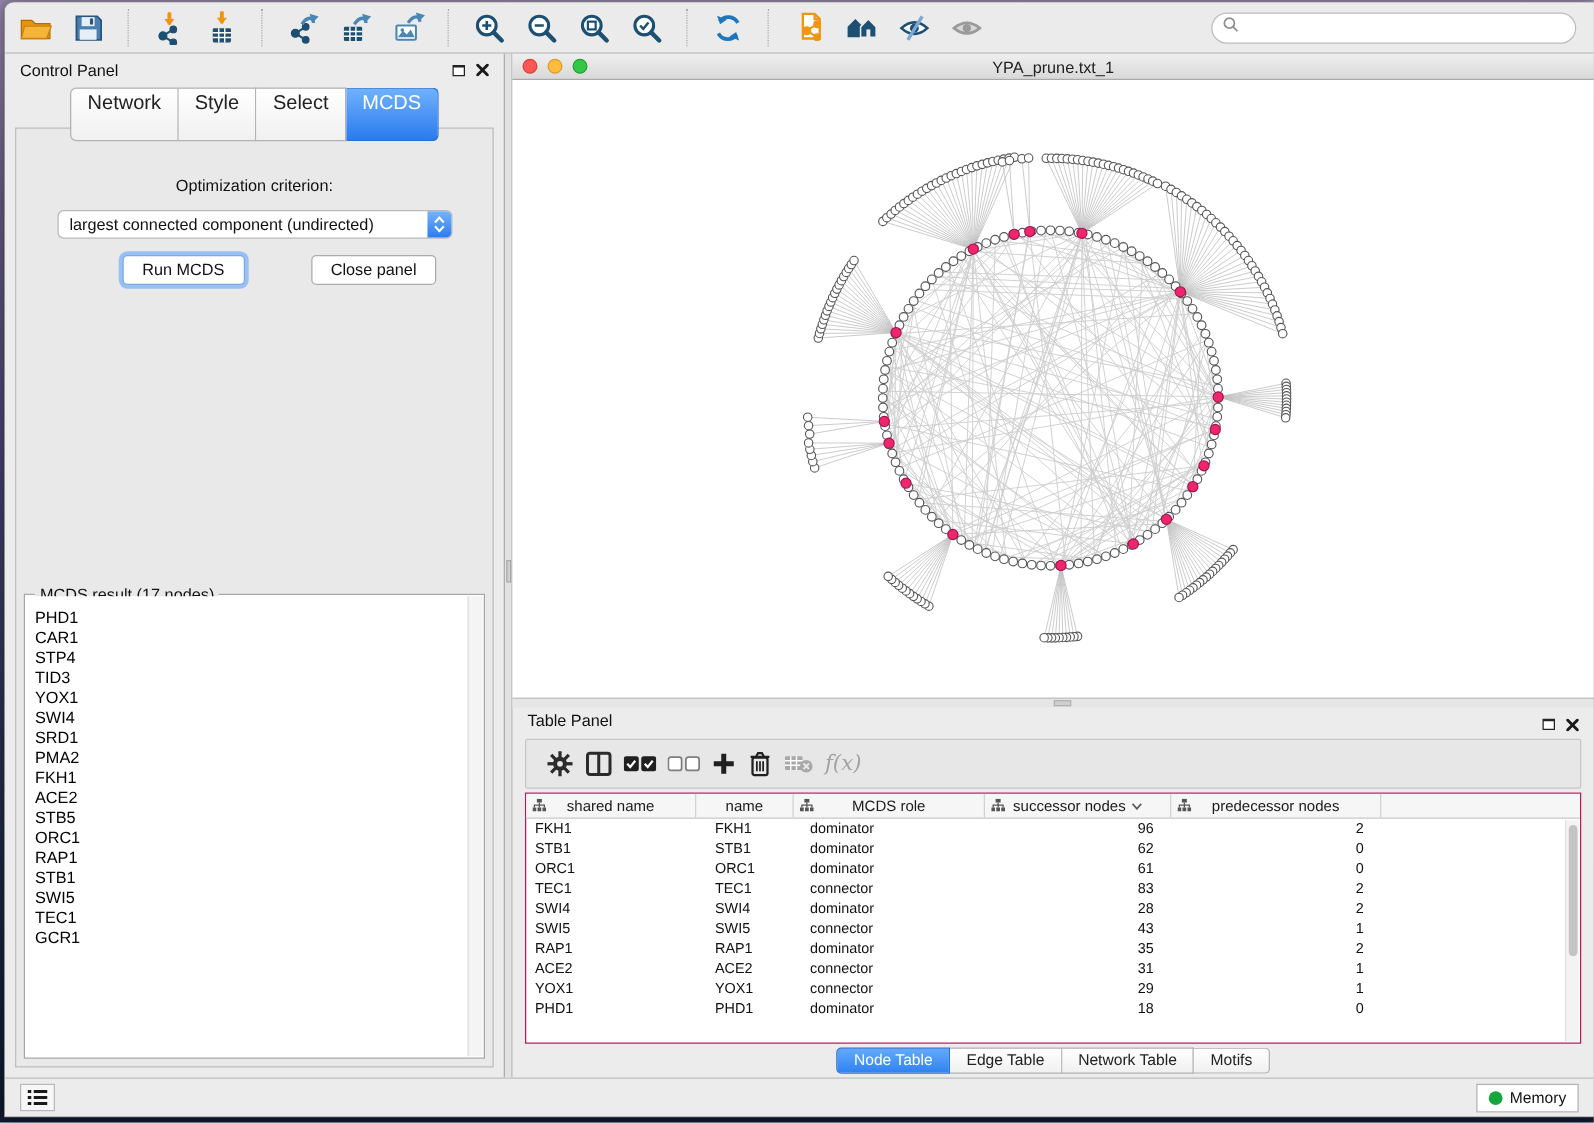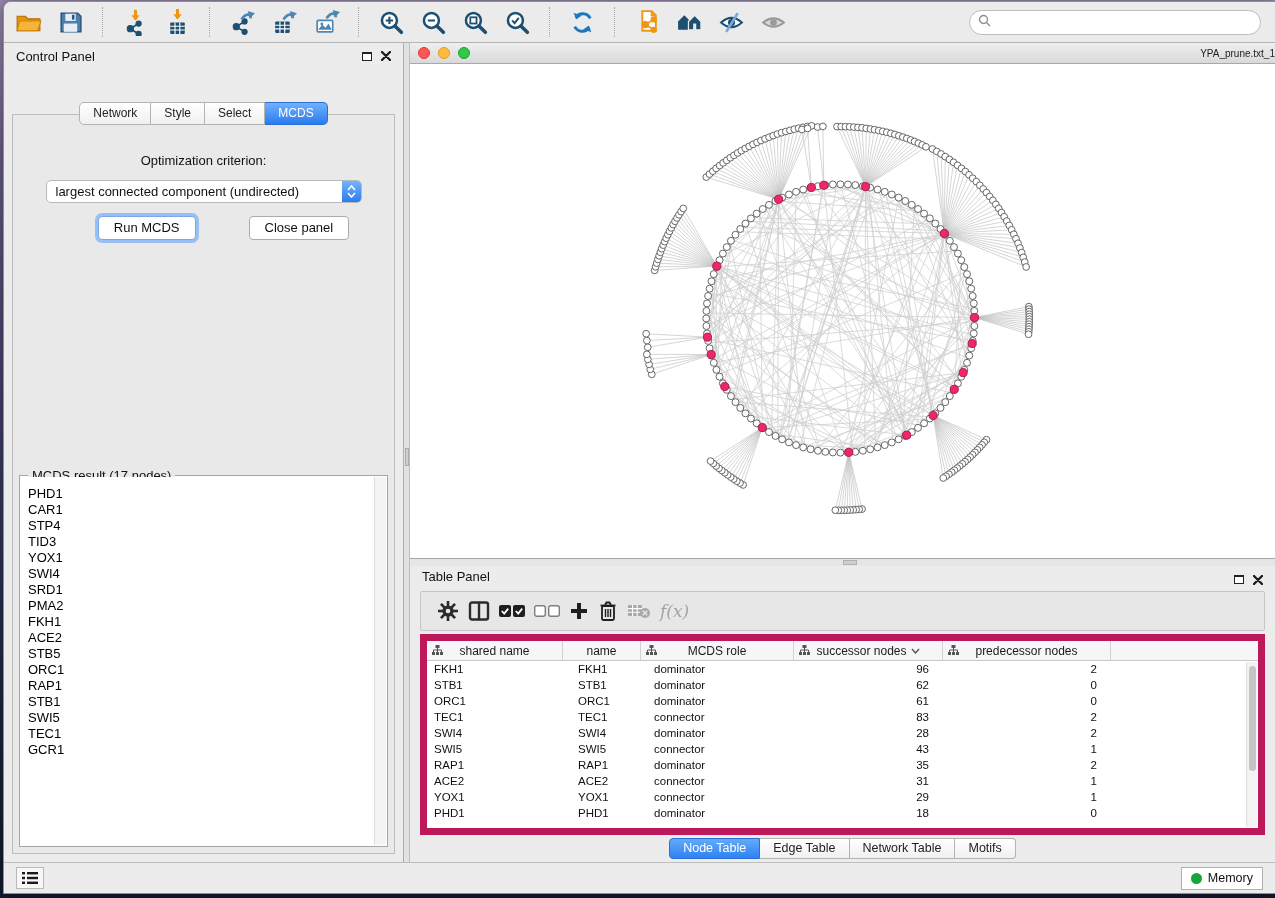--- a/index.html
+++ b/index.html
@@ -25,22 +25,22 @@
   
   .main { flex:1; display:flex; min-height:0; }
 
   
   .control-panel { width:399px; flex:none; background:#ececec; display:flex; flex-direction:column; }
   .cp-header { height:24px; display:flex; align-items:center; padding:2px 12px 0 12px; }
   .cp-title { font-size:13px; color:#111; }
   .win-icons { margin-left:auto; display:flex; gap:9px; align-items:center; }
   .float-ico { width:10px; height:9px; border:1.6px solid #222; border-top-width:2.5px; background:#fff; }
   .cp-tabs { display:flex; justify-content:center; margin-top:3px; position:relative; z-index:2; }
-  .cp-tab { font-size:12px; padding:3px 13px 4px; background:linear-gradient(#ffffff,#f0f0f0);
-    border:1px solid #b3b3b3; border-left:none; color:#222;margin-top:32px; }
+  .cp-tab { font-size:16px; padding:3px 13px 20px; background:linear-gradient(#ffffff,#f0f0f0);
+    border:1px solid #b3b3b3; border-left:none; color:#222; }
   .cp-tab:first-child { border-left:1px solid #b3b3b3; border-radius:5px 0 0 5px; }
   .cp-tab:last-child { border-radius:0 5px 5px 0; }
   .cp-tab.sel { background:linear-gradient(#6fb1fb,#2b7bf0); border-color:#2a6fd4; color:#fff; }
   .cp-body { flex:1; margin:-11px 8px 8px 8px; border:1px solid #bdbdbd; background:#e9e9e9;
     padding-top:28px; display:flex; flex-direction:column; min-height:0; }
   .opt-label { text-align:center; font-size:13px; color:#111; margin-top:10px; }
   .dropdown { width:316px; height:23px; margin:12px auto 0; background:#fff; border:1px solid #b9b9b9;
     border-radius:5px; display:flex; align-items:center; position:relative; }
   .dropdown .dd-text { flex:1; font-size:13px; padding-left:9px; color:#111; }
   .dd-stepper { width:19px; height:21px; border-radius:0 4px 4px 0;
@@ -72,33 +72,33 @@
   .right-col { flex:1; display:flex; flex-direction:column; min-width:0; }
   .network-window { height:516px; flex:none; display:flex; flex-direction:column;
     border-bottom:1px solid #a5a5a5; }
   .net-titlebar { height:21px; flex:none; background:linear-gradient(#efefef,#d9d9d9);
     border-bottom:1px solid #a8a8a8; display:flex; align-items:center; padding:0 8px; position:relative; }
   .lights { display:flex; gap:8px; }
   .light { width:12px; height:12px; border-radius:50%; }
   .light.red { background:#fc5753; border:1px solid #df3d38; }
   .light.yellow { background:#fdbc40; border:1px solid #de9b27; }
   .light.green { background:#33c748; border:1px solid #1da32f; }
-  .net-title { position:absolute; left:0; right:0; text-align:right; font-size:10px; color:#222; }
+  .net-title { position:absolute; left:0; right:0; text-align:center; font-size:13px; color:#222; }
   .net-canvas { flex:1; background:#fff; position:relative; overflow:hidden; }
   .net-canvas svg { position:absolute; inset:0; }
 
   
   .table-panel { flex:1; background:#ececec; display:flex; flex-direction:column; min-height:0; }
   .tp-header { height:24px; flex:none; display:flex; padding:3px 12px 0; }
   .tp-title { font-size:13px; color:#111; }
   .tp-toolbar { height:40px; flex:none; margin:1px 10px 3px; border:1px solid #c6c6c6;
     background:#e7e7e7; display:flex; align-items:center; gap:9px; padding:0 16px; border-radius:2px; }
   .tp-tool { display:flex; align-items:center; justify-content:center; }
   .fx { font-family:"DejaVu Serif", serif; font-style:italic; font-size:17px; color:#a2a2a2; }
-  .table-wrap { flex:1; margin:0 10px; border:7px solid #be185d; background:#fff;
+  .table-wrap { flex:1; margin:0 10px; border:1px solid #be185d; background:#fff;
     position:relative; overflow:hidden; min-height:0; }
   .tgrid-row { display:grid; grid-template-columns:136px 78px 153px 149px 168px 1fr; }
   .thead { background:#f6f6f6; border-bottom:1px solid #c9c9c9; height:20px; }
   .th { position:relative; display:flex; align-items:center; justify-content:center;
     font-size:12px; color:#1a1a1a; border-right:1px solid #d2d2d2; gap:4px; }
   .th:last-child { border-right:none; }
   .th .colico { position:absolute; left:5px; top:4px; }
   .trow { height:16px; font-size:11.5px; color:#111; }
   .td { overflow:hidden; white-space:nowrap; line-height:16px; }
   .td.c0 { padding-left:7px; }

